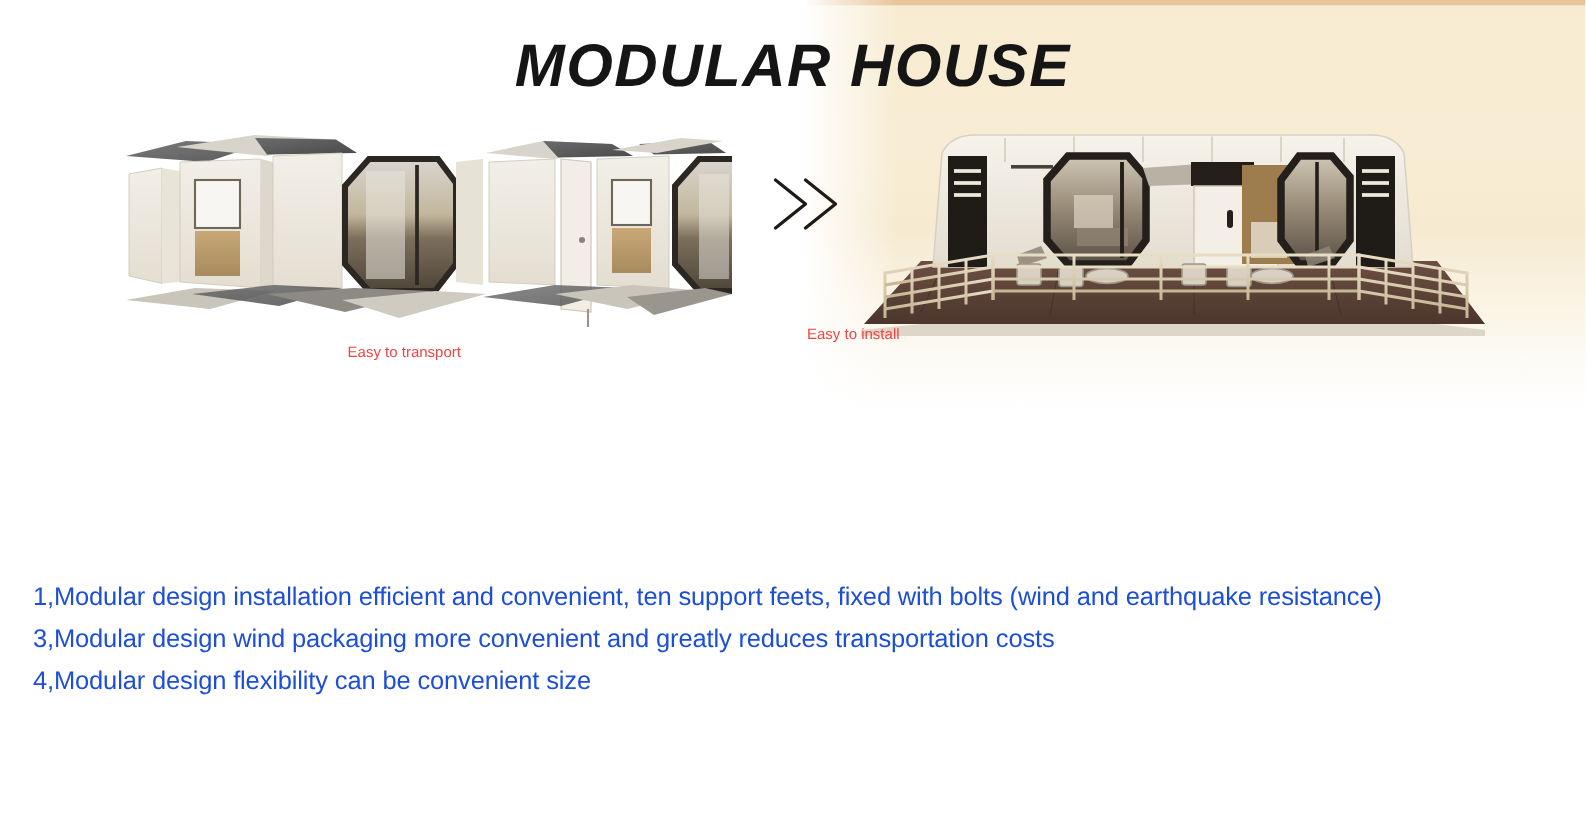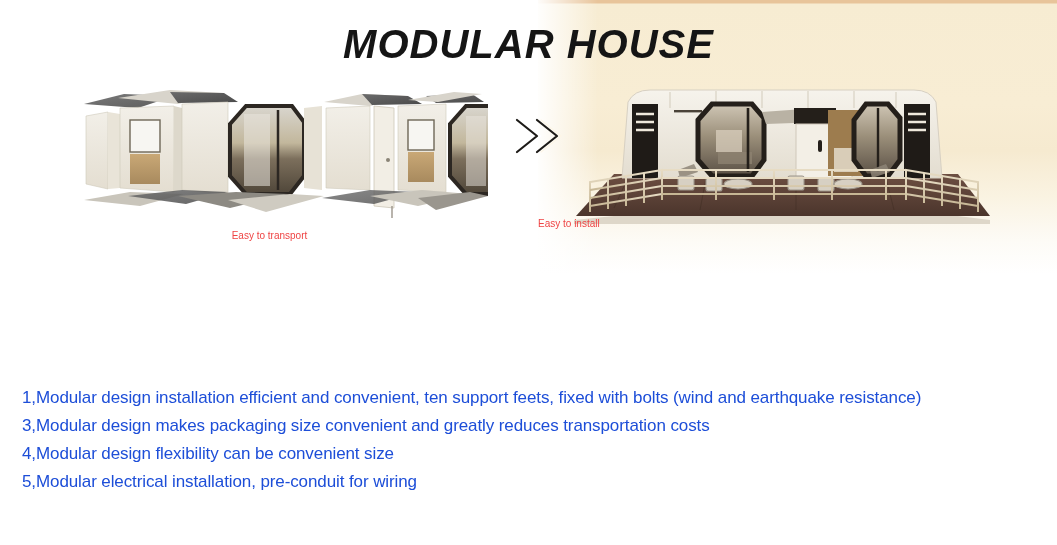--- a/index.html
+++ b/index.html
@@ -271,19 +271,18 @@
       </svg>
     </div>
 
     <div class="cap cap-left">Easy to transport</div>
     <div class="cap cap-right">Easy to install</div>
   </div>
 
   <div class="lower">
     <div class="bullets">
       <div class="bullet">1,Modular design installation efficient and convenient, ten support feets, fixed with bolts (wind and earthquake resistance)</div>
-      <div class="bullet">3,Modular design makes packaging size convenient and greatly reduces transportation costs</div>
+      <div class="bullet">3,Modular design wind packaging more convenient and greatly reduces transportation costs</div>
       <div class="bullet">4,Modular design flexibility can be convenient size</div>
-      <div class="bullet">5,Modular electrical installation, pre-conduit for wiring</div>
     </div>
   </div>
 
 </div>
 
 </body></html>

